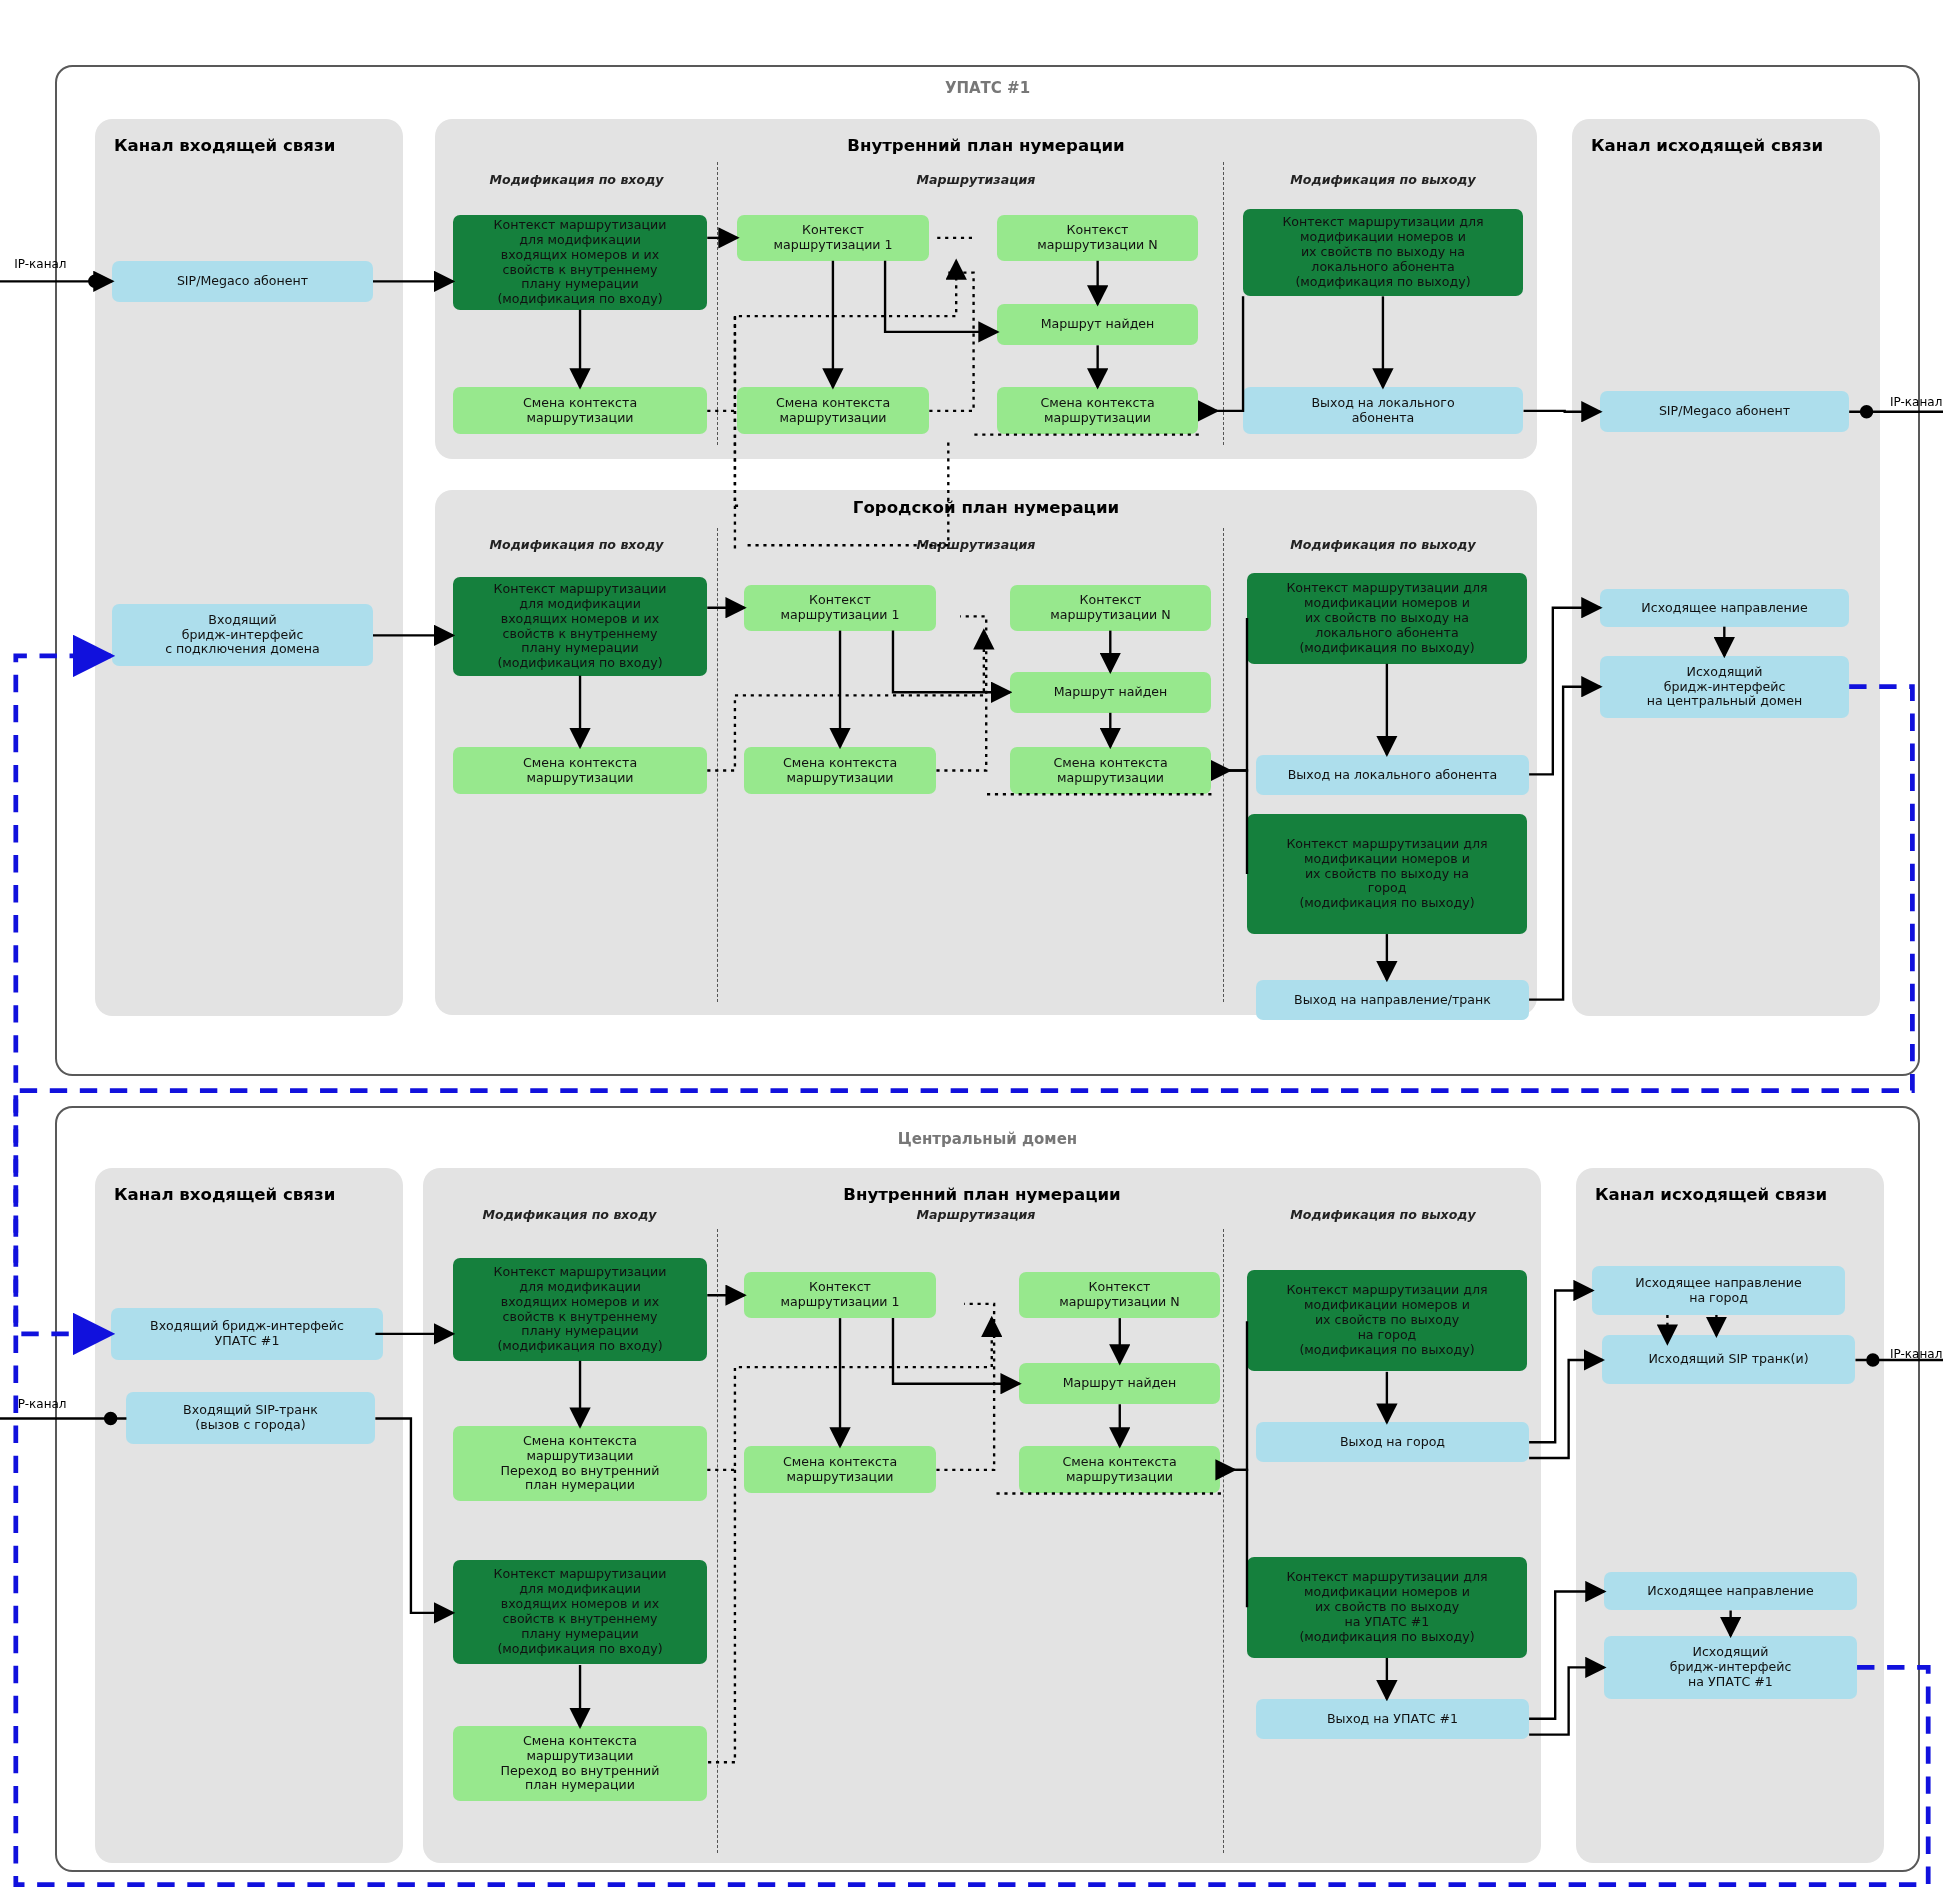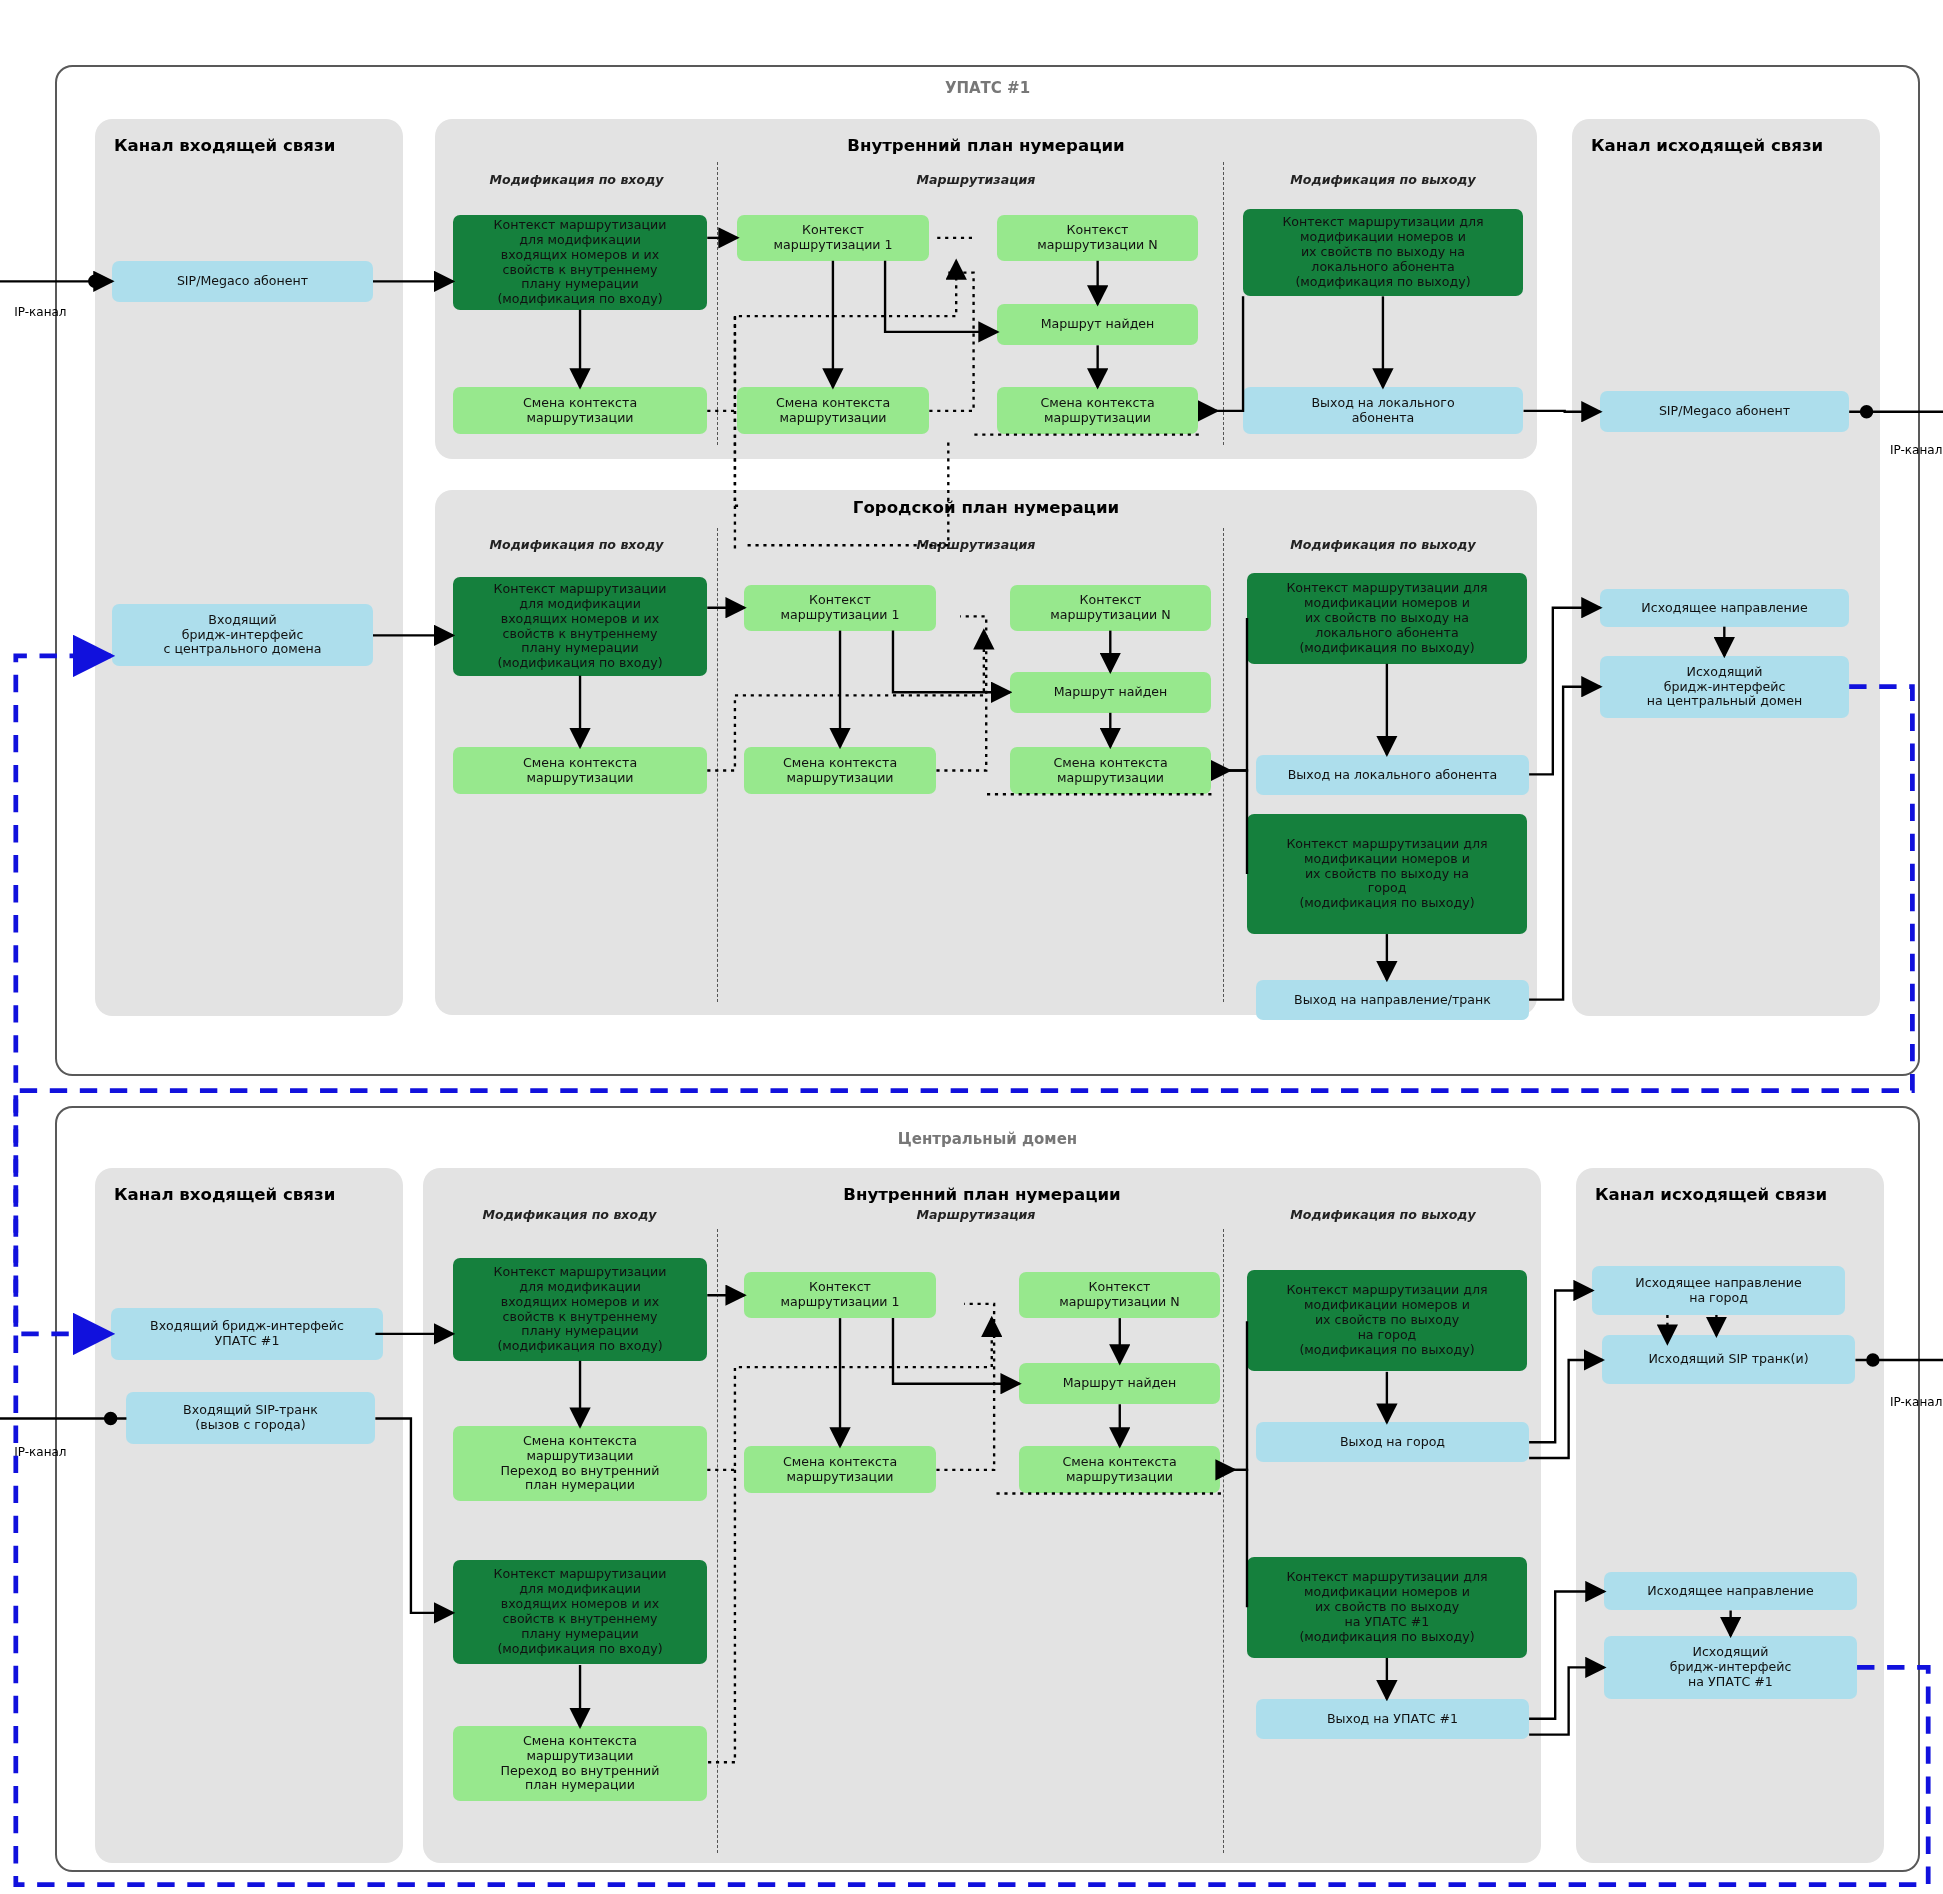--- a/index.html
+++ b/index.html
@@ -45,41 +45,41 @@
   }
   .n-blue{background:#addeec;}
   .n-orange{background:#15803d;}
   .n-green{background:#97e88d;}
 
   .vdash{
     position:absolute;border-left:1.6px dashed #555;
   }
 
   .lbl{
-    position:absolute;font-size:12px;color:#000;white-space:nowrap;margin-top:48px;
+    position:absolute;font-size:12px;color:#000;white-space:nowrap;
   }
 
   svg.overlay{position:absolute;left:0;top:0;width:1944px;height:1895px;pointer-events:none;}
 </style>
 </head>
 <body>
 
 <div id="root">
 
 
   <div class="abs domain-box" style="left:55px;top:65px;width:1865px;height:1011px;"></div>
   <div class="abs domain-title" style="left:55px;top:79px;width:1865px;">УПАТС #1</div>
 
   <div class="abs panel" style="left:95px;top:119px;width:308px;height:897px;">
     <div class="panel-title left-al" style="top:17.4px;">Канал входящей связи</div>
   </div>
   <div class="abs node n-blue" style="left:112px;top:261px;width:261px;height:41px;">SIP/Megaco абонент</div>
   <div class="abs node n-blue" style="left:112px;top:604px;width:261px;height:62px;white-space:pre-line;">Входящий
 бридж-интерфейс
-с центрального домена</div>
+с подключения домена</div>
 
   <div class="abs panel" style="left:435px;top:119px;width:1102px;height:340px;">
     <div class="panel-title" style="top:17.4px;">Внутренний план нумерации</div>
   </div>
   <div class="abs col-label" style="left:442px;top:172px;width:269px;">Модификация по входу</div>
   <div class="abs col-label" style="left:723px;top:172px;width:506px;">Маршрутизация</div>
   <div class="abs col-label" style="left:1233px;top:172px;width:300px;">Модификация по выходу</div>
   <div class="abs vdash" style="left:717px;top:162px;height:283px;"></div>
   <div class="abs vdash" style="left:1223px;top:162px;height:283px;"></div>
 

